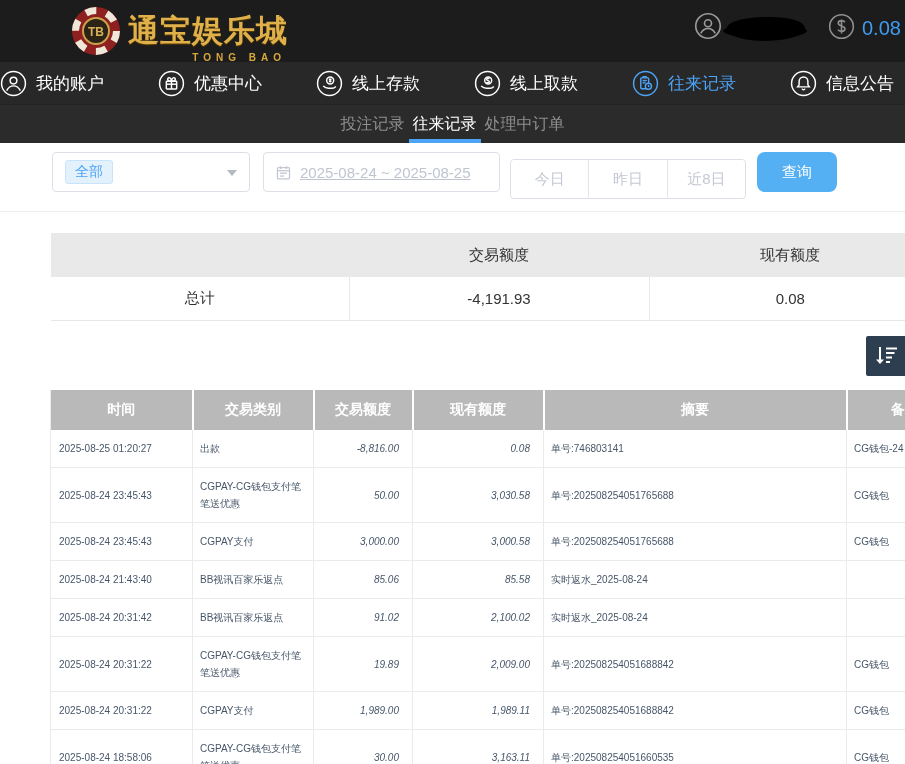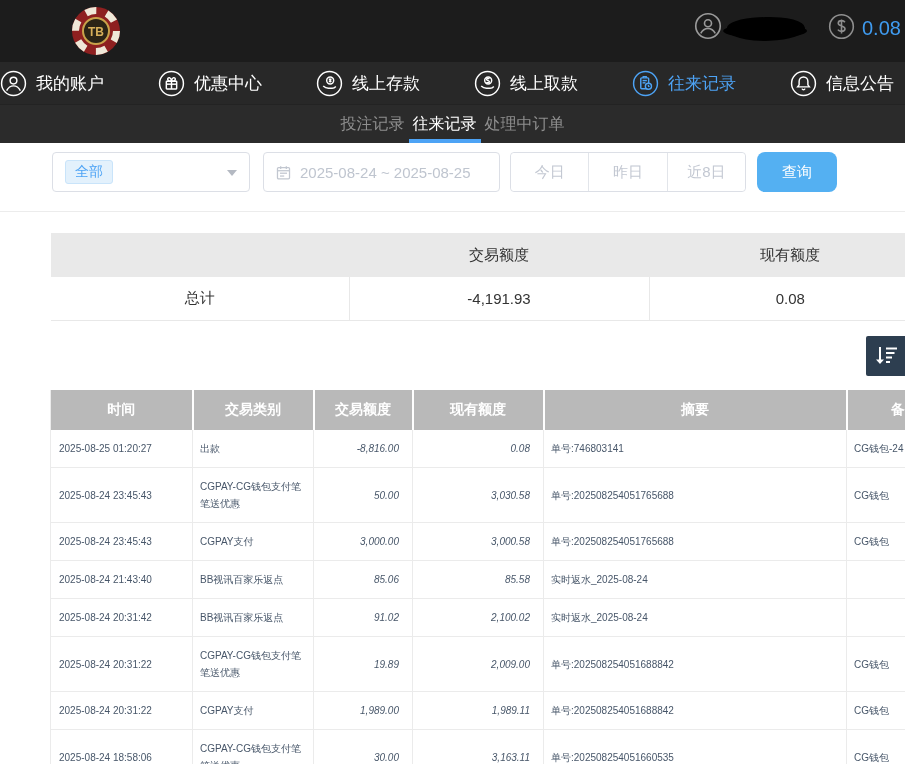--- a/index.html
+++ b/index.html
@@ -74,24 +74,24 @@
   }
   .f-caret {
     position:absolute; right:12px; top:17px; width:0; height:0;
     border-left:5px solid transparent; border-right:5px solid transparent;
     border-top:6px solid #b4b9c2;
   }
   .f-date {
     position:absolute; left:263px; top:0; width:237px; height:40px;
     border:1px solid #dcdfe6; border-radius:4px; background:#fff;
     display:flex; align-items:center; gap:8px; padding:0 11px;
-    color:#bfc5cf; font-size:15px; cursor:text; white-space:nowrap;
+    color:#bfc5cf; font-size:15px; cursor:text; white-space:nowrap;text-decoration:underline;
   }
   .f-group {
-    position:absolute; left:510px; top:0; width:236px; height:40px;
+    position:absolute; left:510px; top:7px; width:236px; height:40px;
     border:1px solid #dcdfe6; border-radius:4px; background:#fff;
     display:flex;
   }
   .f-group button {
     flex:1; border:none; background:#fff; color:#c3c8d2; font-size:15px;
     font-family:inherit; cursor:pointer; border-left:1px solid #e2e5ea;
   }
   .f-group button:first-child { border-left:none; border-radius:4px 0 0 4px; }
   .f-group button:last-child { border-radius:0 4px 4px 0; }
   .f-search {
@@ -141,20 +141,24 @@
 <body>
 
 <div class="topbar">
   <div class="brand">
     <svg class="brand-chip" viewBox="0 0 52 52">
       <circle cx="26" cy="26" r="24" fill="#8e2020"></circle>
       <circle cx="26" cy="26" r="20.5" fill="none" stroke="#efe8d8" stroke-width="7" stroke-dasharray="10.7 10.7"></circle>
       <circle cx="26" cy="26" r="13" fill="#2b2416" stroke="#c9a24a" stroke-width="2"></circle>
       <text x="26" y="31" text-anchor="middle" font-size="12" font-weight="bold" fill="#d8b05a" font-family="Liberation Sans,sans-serif">TB</text>
     </svg>
+    <div class="brand-text">
+      <div class="brand-title">通宝娱乐城</div>
+      <div class="brand-sub">TONG BAO</div>
+    </div>
   </div>
 
   <span class="user-icon-wrap">
     <svg width="28" height="28" viewBox="0 0 24 24" fill="none" stroke="#9a9a9a" stroke-width="1.4">
       <circle cx="12" cy="12" r="10.5"></circle>
       <circle cx="12" cy="9.6" r="3"></circle>
       <path d="M5.8 18.4c1.6-3.2 4.1-4.3 6.2-4.3s4.6 1.1 6.2 4.3"></path>
     </svg>
   </span>
   <div class="redact-blob"></div>

